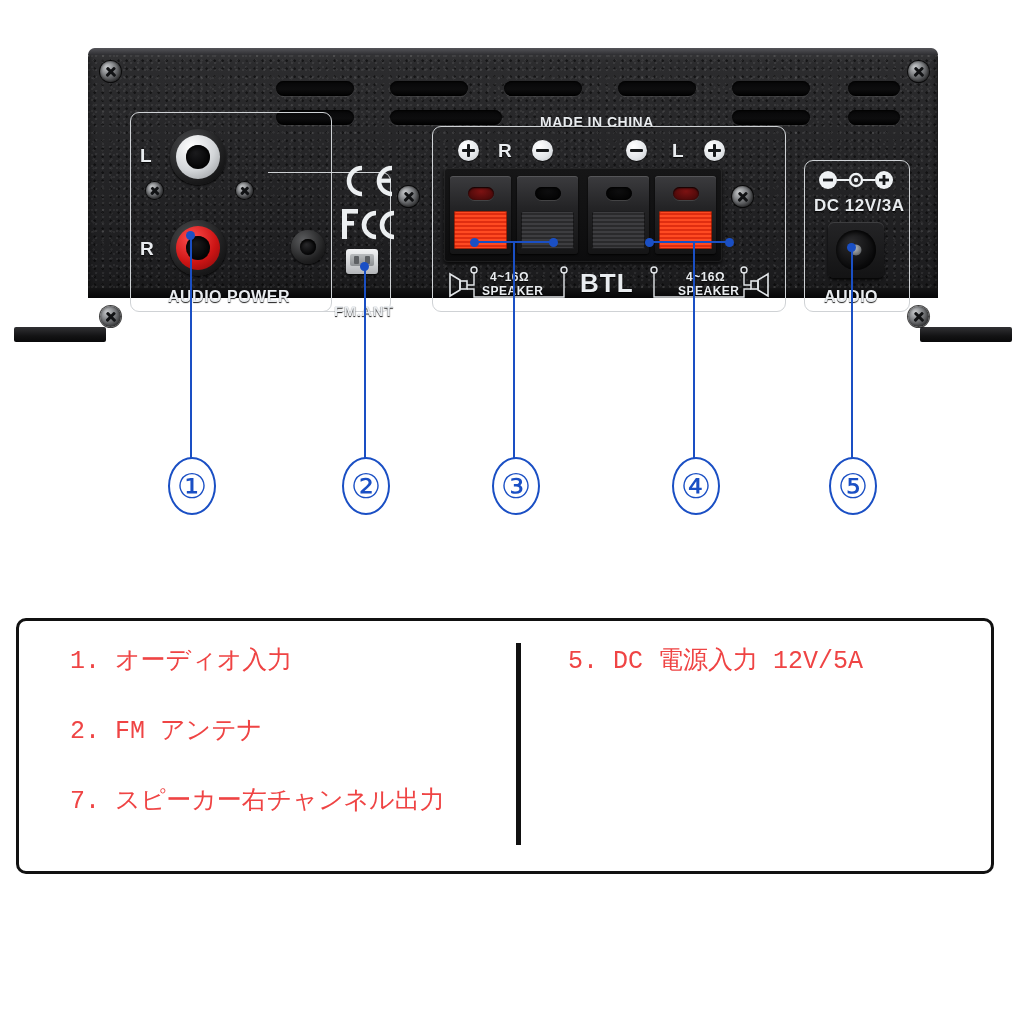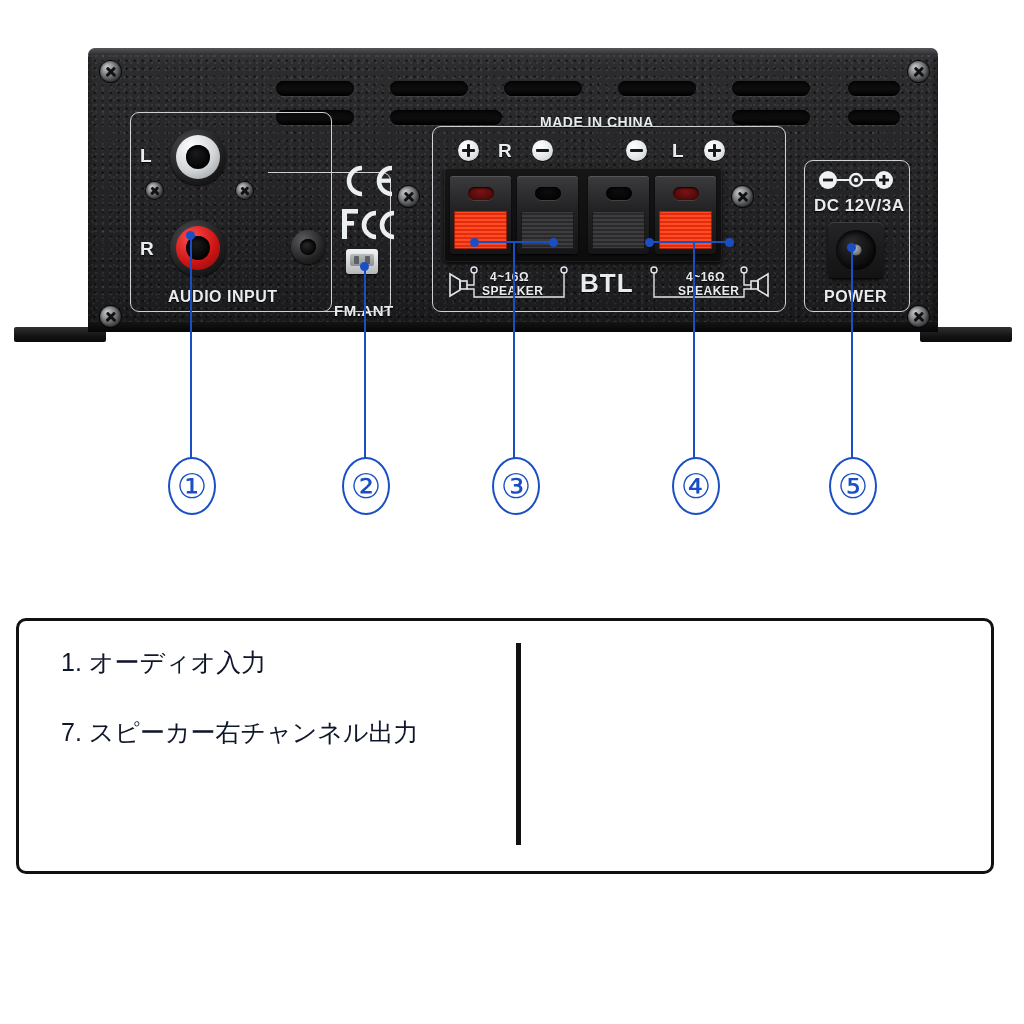--- a/index.html
+++ b/index.html
@@ -7,21 +7,21 @@
     width:1024px;height:1024px;
     background:#ffffff;
     font-family:"Liberation Sans","DejaVu Sans",sans-serif;
     overflow:hidden;
     position:relative;
   }
   #stage{position:absolute;left:0;top:0;width:1024px;height:1024px;}
 
   
   .chassis{
-    position:absolute;left:88px;top:48px;width:850px;height:284px;
+    position:absolute;left:88px;top:48px;width:850px;height:250px;
     background:
       radial-gradient(circle at 18% 12%, rgba(255,255,255,.07) 0 1px, transparent 1.4px),
       radial-gradient(circle at 62% 38%, rgba(255,255,255,.05) 0 1px, transparent 1.4px),
       radial-gradient(circle at 37% 72%, rgba(255,255,255,.06) 0 1px, transparent 1.4px),
       radial-gradient(circle at 83% 58%, rgba(0,0,0,.5) 0 1px, transparent 1.5px),
       linear-gradient(180deg,#3a3a3c 0%,#2c2c2e 6%,#242426 50%,#1d1d1f 88%,#171718 100%);
     background-size:7px 7px,9px 9px,11px 11px,8px 8px,100% 100%;
     border-radius:9px 9px 3px 3px;
     box-shadow:inset 0 1px 0 rgba(255,255,255,.18), inset 0 -2px 6px rgba(0,0,0,.7);
   }
@@ -184,22 +184,22 @@
     position:absolute;left:16px;top:618px;width:978px;height:256px;
     border:3px solid #111;border-radius:10px;background:#fff;box-sizing:border-box;
   }
   .legend .divider{
     position:absolute;left:497px;top:22px;width:5px;height:202px;background:#111;
   }
   .lg-col{position:absolute;top:26px;}
   .lg-col.left{left:42px;width:430px;}
   .lg-col.right{left:540px;width:420px;}
   .lg-item{
-    font-size:25px;color:#0f172a;line-height:1.2;margin-bottom:40px;
-    font-family:Liberation Sans, sans-serif;white-space:nowrap;
+    font-size:25px;color:#ef4444;line-height:1.2;margin-bottom:40px;
+    font-family:Liberation Mono, monospace;white-space:nowrap;margin-left:9px;
   }
 </style>
 </head>
 <body>
 
 <div id="stage">
 
   <div class="flange left"></div>
   <div class="flange right"></div>
 
@@ -241,21 +241,21 @@
       <div class="bore"></div>
     </div>
 
     <div class="screw sm" style="left:58px;top:134px;"></div>
     <div class="screw sm" style="left:148px;top:134px;"></div>
 
     <div class="aux" style="left:203px;top:182px;">
       <div class="bore"></div>
     </div>
 
-    <div class="lab" style="left:80px;top:240px;font-size:16px;">AUDIO INPUT</div>
+    <div class="lab" style="left:80px;top:240px;font-size:16px;">AUDIO POWER</div>
 
     <svg style="position:absolute;left:252px;top:116px;" width="56" height="34" viewBox="0 0 56 34">
       <path d="M22 4 A13 13 0 1 0 22 30" fill="none" stroke="#eceff1" stroke-width="4.6"></path>
       <path d="M52 4 A13 13 0 1 0 52 30" fill="none" stroke="#eceff1" stroke-width="4.6"></path>
       <rect x="38" y="14.6" width="13" height="4.2" fill="#eceff1"></rect>
     </svg>
     <svg style="position:absolute;left:252px;top:158px;" width="56" height="36" viewBox="0 0 56 36">
       <rect x="2" y="3" width="5" height="30" fill="#eceff1"></rect>
       <rect x="2" y="3" width="16" height="4.6" fill="#eceff1"></rect>
       <rect x="2" y="15" width="12" height="4.6" fill="#eceff1"></rect>
@@ -348,21 +348,21 @@
       <rect x="61" y="8.6" width="10" height="2.8" fill="#16181a"></rect>
       <rect x="64.6" y="5" width="2.8" height="10" fill="#16181a"></rect>
     </svg>
     <div class="lab" style="left:726px;top:148px;font-size:17px;">DC 12V/3A</div>
 
     <div class="dcjack" style="left:740px;top:174px;">
       <div class="barrel"></div>
       <div class="pin"></div>
     </div>
 
-    <div class="lab" style="left:736px;top:240px;font-size:16px;">POWER</div>
+    <div class="lab" style="left:736px;top:240px;font-size:16px;">AUDIO</div>
   </div>
 
   <div class="cdot" style="left:186px;top:231px;"></div>
   <div class="cline" style="left:189.5px;top:235px;height:224px;"></div>
   <div class="cnum" style="left:168px;top:457px;">①</div>
 
   <div class="cdot" style="left:360px;top:262px;"></div>
   <div class="cline" style="left:363.5px;top:266px;height:193px;"></div>
   <div class="cnum" style="left:342px;top:457px;">②</div>
 
@@ -380,20 +380,22 @@
 
   <div class="cdot" style="left:847px;top:243px;"></div>
   <div class="cline" style="left:850.5px;top:247px;height:212px;"></div>
   <div class="cnum" style="left:829px;top:457px;">⑤</div>
 
   <div class="legend">
     <div class="divider"></div>
 
     <div class="lg-col left">
       <div class="lg-item">1. オーディオ入力</div>
+      <div class="lg-item">2. FM アンテナ</div>
       <div class="lg-item">7. スピーカー右チャンネル出力</div>
     </div>
 
     <div class="lg-col right">
+      <div class="lg-item">5. DC 電源入力 12V/5A</div>
     </div>
   </div>
 
 </div>
 
 </body></html>

